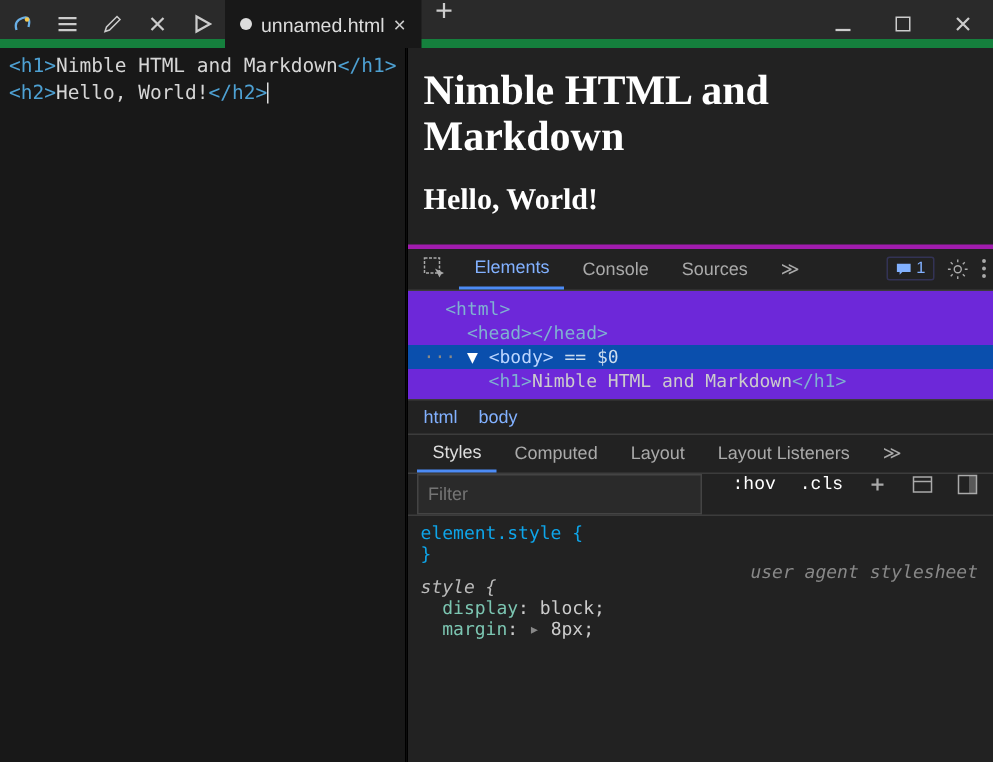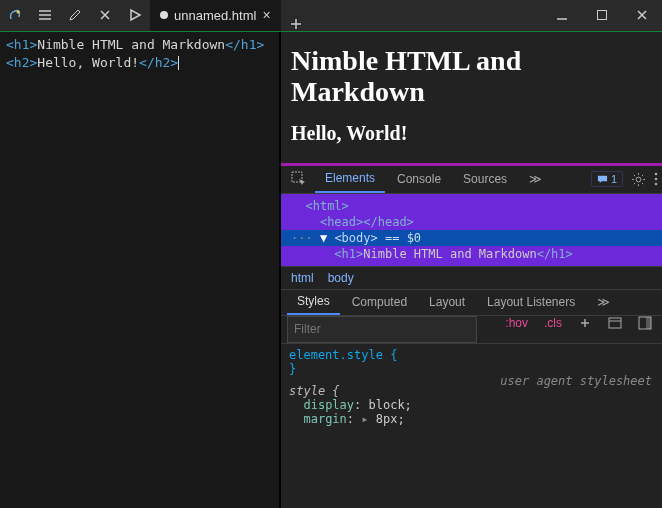--- a/index.html
+++ b/index.html
@@ -11,22 +11,22 @@
     color: #ddd;
     overflow: hidden;
     display: flex;
     flex-direction: column;
   }
   
   .titlebar {
     height: 32px;
     background: #2a2a2a;
     display: flex;
-    align-items: flex-end;
-    border-bottom: 1px solid #15803d;
+    align-items: flex-start;
+    border-bottom: 6px solid #15803d;
   }
   .titlebar .left { display:flex; align-items:center; gap:0; }
   .tb-btn {
     width: 30px; height: 32px;
     display:flex; align-items:center; justify-content:center;
     color:#ccc;
   }
   .tab {
     display:flex; align-items:center;
     height:32px; padding:0 10px;
@@ -127,21 +127,21 @@
     padding:0 6px; gap:8px;
     border-bottom:1px solid #3c3c3c;
   }
   .filterbar input {
     flex:0 0 190px;
     background:#2a2a2a; border:1px solid #444;
     color:#ccc; padding:3px 6px; font-size:12px;
     outline:none;
   }
   .filterbar .fspace { flex:1; }
-  .fbtn { color:#ec4899; font-size:12px; padding:0 4px; font-family:Liberation Sans, sans-serif; }
+  .fbtn { color:#ffffff; font-size:12px; padding:0 4px; font-family:Liberation Mono, monospace; }
 
   .stylespane {
     flex:1; padding:4px 8px;
     font-family: Consolas, monospace;
     font-size:12px;
     background:#222;
     position:relative;
     overflow:hidden;
   }
   .styleblock { margin-bottom:8px; }

